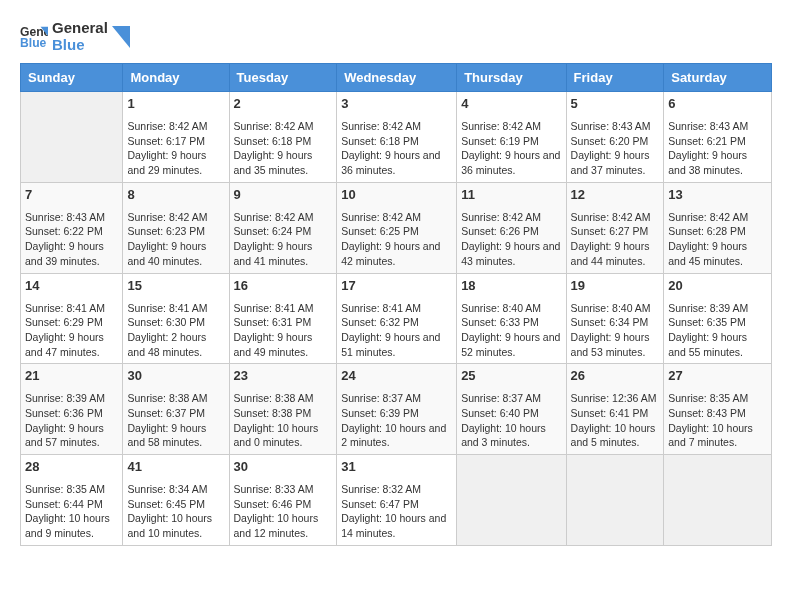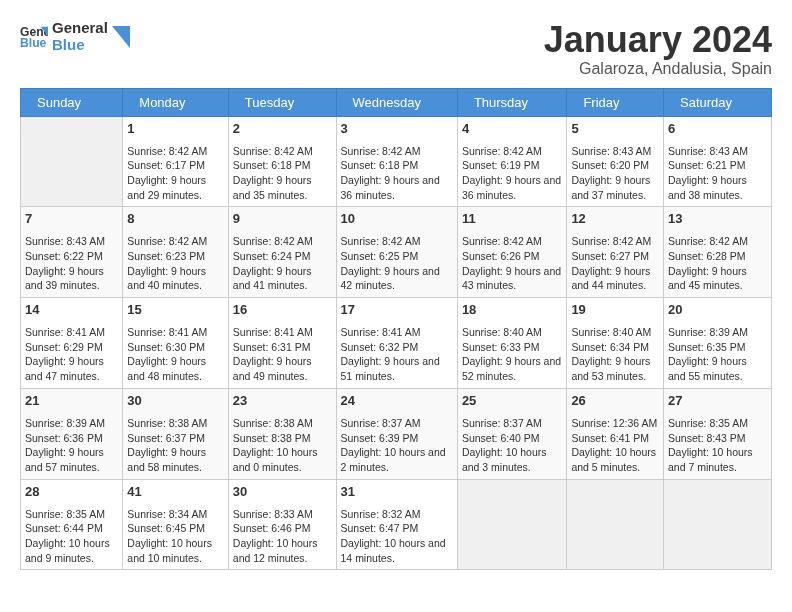--- a/index.html
+++ b/index.html
@@ -39,24 +39,24 @@
       color: #555;
     }
     table {
       width: 100%;
       border-collapse: collapse;
       font-size: 11px;
     }
     thead tr th {
       background-color: #4a90d9;
       color: #fff;
-      padding: 6px 16px;
+      padding: 6px 7px;
       text-align: left;
       font-size: 13px;
-      font-weight: normal;
+      font-weight: bold;
       border: 1px solid #3a80c9;
     }
     tbody tr td {
       border: 1px solid #ccc;
       vertical-align: top;
       padding: 4px 4px;
       min-height: 80px;
       background: #fff;
     }
     tbody tr:nth-child(odd) td {
@@ -93,24 +93,20 @@
       <polygon points="22,4 30,4 30,14" fill="#4a90d9"></polygon>
     </svg>
     <div style="display:flex;flex-direction:column;line-height:1.1;">
       <span style="font-size:15px;font-weight:bold;color:#333;">General</span>
       <span style="font-size:15px;font-weight:bold;color:#4a90d9;">Blue</span>
     </div>
     <svg width="18" height="22" viewBox="0 0 18 22">
       <polygon points="0,0 18,0 18,22" fill="#4a90d9"></polygon>
     </svg>
   </div>
-  <div class="title-area">
-    <div class="main-title">January 2024</div>
-    <div class="subtitle">Galaroza, Andalusia, Spain</div>
-  </div>
 </div>
 
 <table>
   <thead>
     <tr>
     <th>Sunday</th>
         <th>Monday</th>
         <th>Tuesday</th>
         <th>Wednesday</th>
         <th>Thursday</th>
@@ -176,21 +172,21 @@
           <div class="day-info"><span>Sunrise: 8:42 AM</span><br><span>Sunset: 6:28 PM</span><br><span>Daylight: 9 hours and 45 minutes.</span></div>
         </td>
       </tr>
       <tr>
         <td>
           <span class="day-num">14</span>
           <div class="day-info"><span>Sunrise: 8:41 AM</span><br><span>Sunset: 6:29 PM</span><br><span>Daylight: 9 hours and 47 minutes.</span></div>
         </td>
         <td>
           <span class="day-num">15</span>
-          <div class="day-info"><span>Sunrise: 8:41 AM</span><br><span>Sunset: 6:30 PM</span><br><span>Daylight: 9 hours and 48 minutes.</span></div>
+          <div class="day-info"><span>Sunrise: 8:41 AM</span><br><span>Sunset: 6:30 PM</span><br><span>Daylight: 2 hours and 48 minutes.</span></div>
         </td>
         <td>
           <span class="day-num">16</span>
           <div class="day-info"><span>Sunrise: 8:41 AM</span><br><span>Sunset: 6:31 PM</span><br><span>Daylight: 9 hours and 49 minutes.</span></div>
         </td>
         <td>
           <span class="day-num">17</span>
           <div class="day-info"><span>Sunrise: 8:41 AM</span><br><span>Sunset: 6:32 PM</span><br><span>Daylight: 9 hours and 51 minutes.</span></div>
         </td>
         <td>

